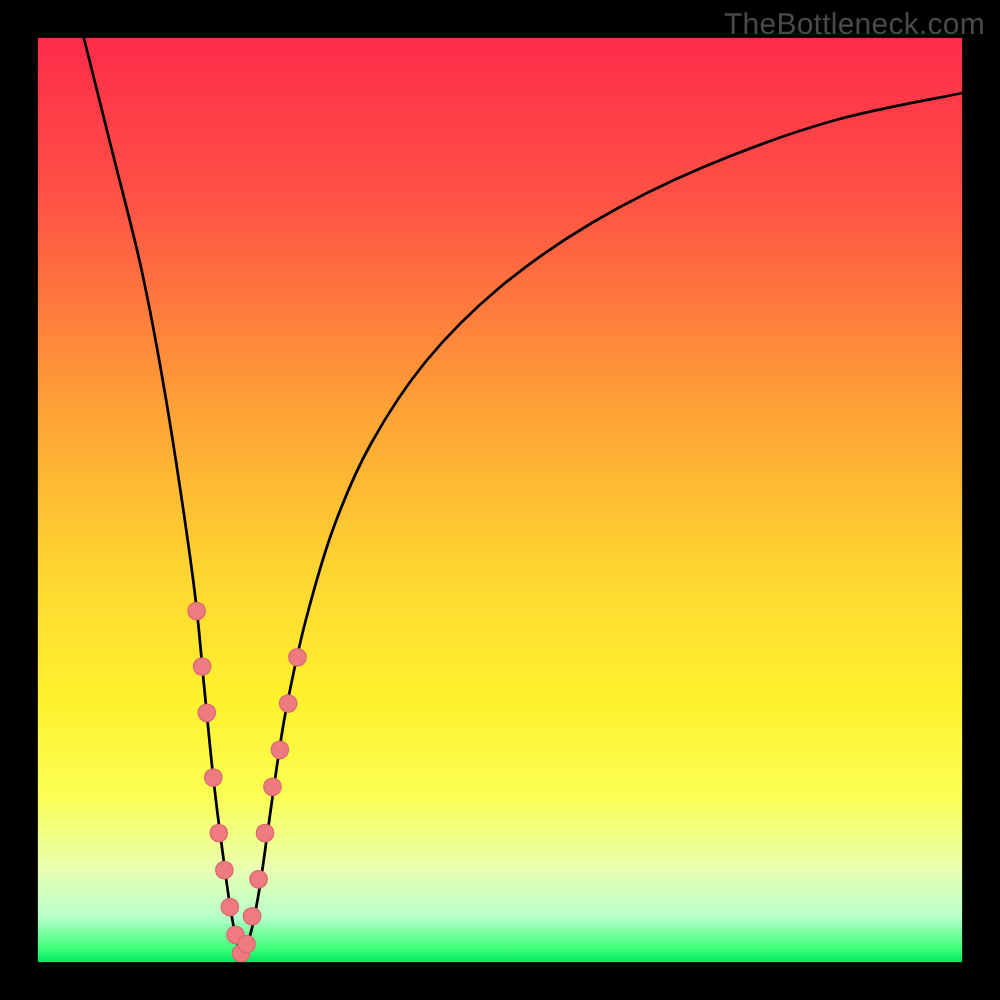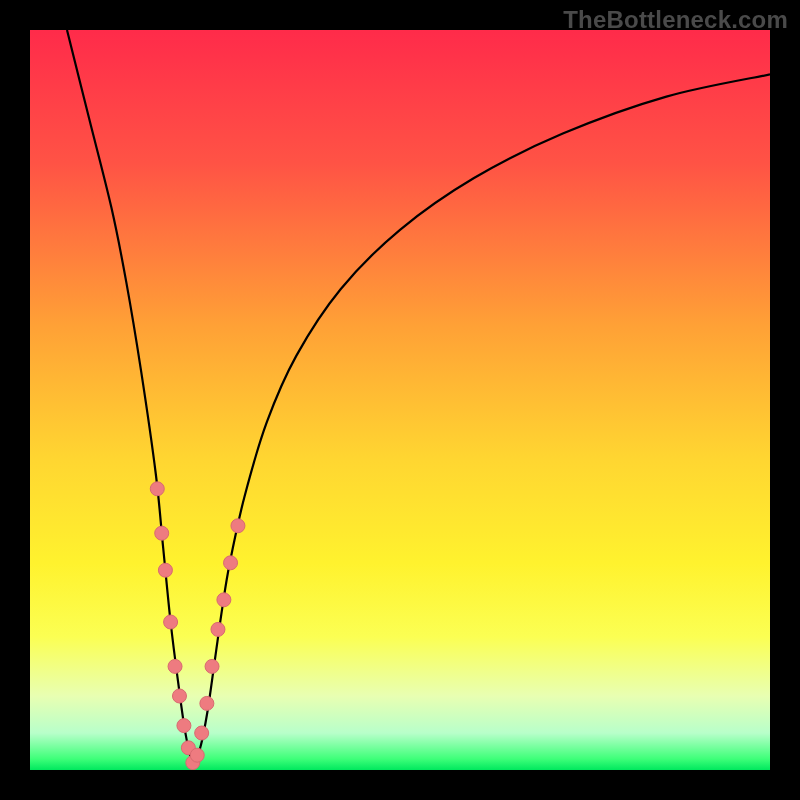--- a/index.html
+++ b/index.html
@@ -33,21 +33,21 @@
     top: 0;
     width: 100%;
     height: 100%;
   }
   .watermark {
     position: absolute;
     top: 6px;
     right: 12px;
     color: #4a4a4a;
     font-size: 24px;
-    font-weight: 700;
+    font-weight: 400;
     letter-spacing: 0.2px;
   }
   svg.curve {
     position: absolute;
     left: 0;
     top: 0;
     width: 100%;
     height: 100%;
   }
 </style>

